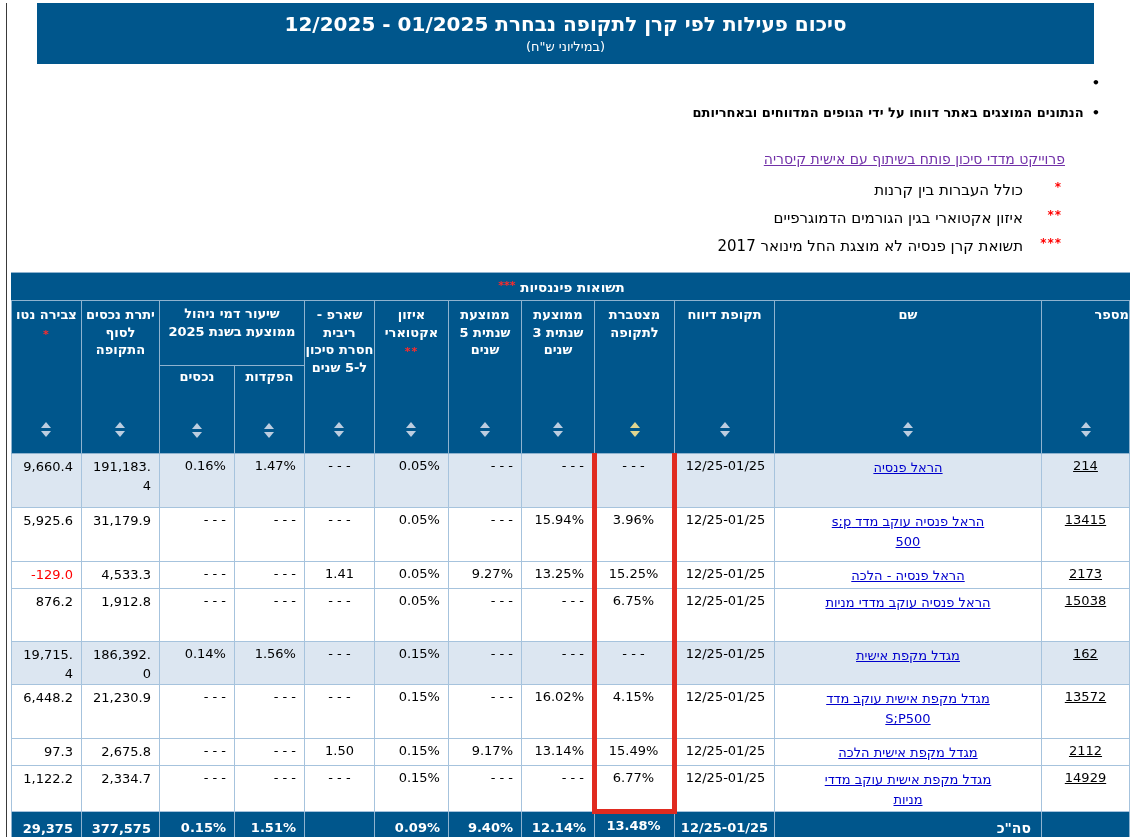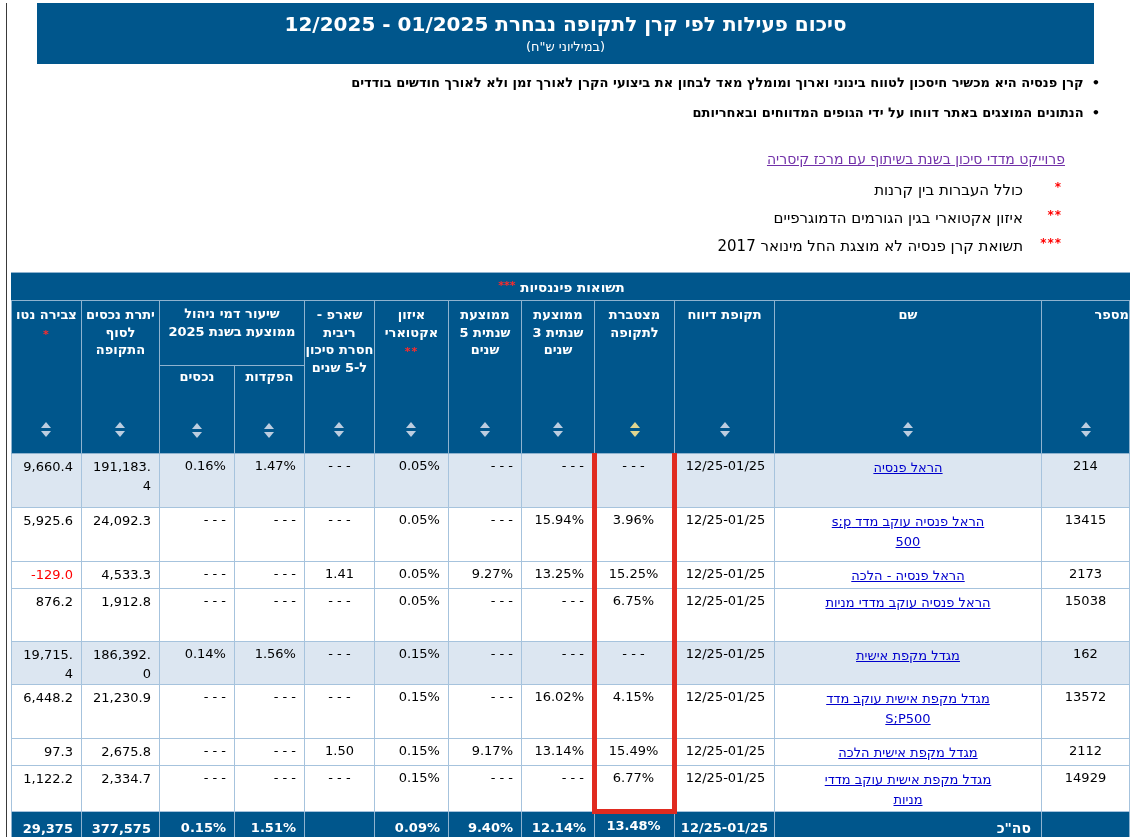--- a/index.html
+++ b/index.html
@@ -68,21 +68,21 @@
 
   
   .funds tbody td { background:#fff; vertical-align:top; font-size:13px;
                     padding-top:4px; }
   tbody tr:nth-child(1){height:54px;} tbody tr:nth-child(2){height:54px;}
   tbody tr:nth-child(3){height:27px;} tbody tr:nth-child(4){height:53px;}
   tbody tr:nth-child(5){height:37px;} tbody tr:nth-child(6){height:54px;}
   tbody tr:nth-child(7){height:27px;} tbody tr:nth-child(8){height:44px;}
   tbody tr.totals{height:42px;}
   tr.alt td { background:#DCE6F1;margin-left:20px; }
-  .c-num { text-align:center; font-size:14px; padding-top:6px; }
+  .c-num { text-align:center; font-size:14px; padding-top:6px;text-decoration:underline; }
   .c-name { text-align:center; padding-top:4px; }
   .fund-link { color:#0000CC; text-decoration:underline; display:inline-block;
                max-width:170px; text-align:center; line-height:1.55; cursor:pointer; }
   .c-period { direction:ltr; text-align:center; font-size:13.5px; padding-top:6px; }
   .c-pct { direction:ltr; text-align:right; padding:5px 8px 0 2px; }
   .c-sharpe { direction:ltr; text-align:center; padding-top:7px; }
   .c-money { direction:ltr; text-align:right; padding:4px 8px 0 7px;
              overflow-wrap:anywhere; line-height:1.45; }
   td.c-cum { direction:ltr; text-align:center; background:#FBF4CD;
              border-left:5px solid #E02B20; border-right:5px solid #E02B20;
@@ -108,30 +108,29 @@
 <div class="page">
 
   <div class="banner">
     <div class="title">סיכום פעילות לפי קרן לתקופה נבחרת 01/2025 - 12/2025</div>
     <div class="subtitle">(במיליוני ש"ח)</div>
   </div>
 
   <div class="bullets">
     <div class="bullet">
       <span class="dot">•</span>
-      <span>קרן פנסיה היא מכשיר חיסכון לטווח בינוני וארוך ומומלץ מאד לבחון את ביצועי הקרן לאורך זמן ולא לאורך חודשים בודדים</span>
     </div>
     <div class="bullet">
       <span class="dot">•</span>
       <span>הנתונים המוצגים באתר דווחו על ידי הגופים המדווחים ובאחריותם</span>
     </div>
   </div>
 
   <div class="link-row">
-    <a class="proj" href="#">פרוייקט מדדי סיכון בשנת בשיתוף עם מרכז קיסריה</a>
+    <a class="proj" href="#">פרוייקט מדדי סיכון פותח בשיתוף עם אישית קיסריה</a>
   </div>
 
   <div class="footnotes">
     <div class="footnote">
       <span class="fn-mark">*</span>
       <span>כולל העברות בין קרנות</span>
     </div>
     <div class="footnote">
       <span class="fn-mark">**</span>
       <span>איזון אקטוארי בגין הגורמים הדמוגרפיים</span>
@@ -309,21 +308,21 @@
         <td class="c-num">13415</td>
         <td class="c-name"><a href="#" class="fund-link">הראל פנסיה עוקב מדד s;p 500</a></td>
         <td class="c-period">12/25-01/25</td>
         <td class="c-cum">3.96%</td>
         <td class="c-pct">15.94%</td>
         <td class="c-pct">- - -</td>
         <td class="c-pct">0.05%</td>
         <td class="c-sharpe">- - -</td>
         <td class="c-pct">- - -</td>
         <td class="c-pct">- - -</td>
-        <td class="c-money">24,092.3</td>
+        <td class="c-money">31,179.9</td>
         <td class="c-money">5,925.6</td>
       </tr>
       <tr>
         <td class="c-num">2173</td>
         <td class="c-name"><a href="#" class="fund-link">הראל פנסיה - הלכה</a></td>
         <td class="c-period">12/25-01/25</td>
         <td class="c-cum">15.25%</td>
         <td class="c-pct">13.25%</td>
         <td class="c-pct">9.27%</td>
         <td class="c-pct">0.05%</td>

